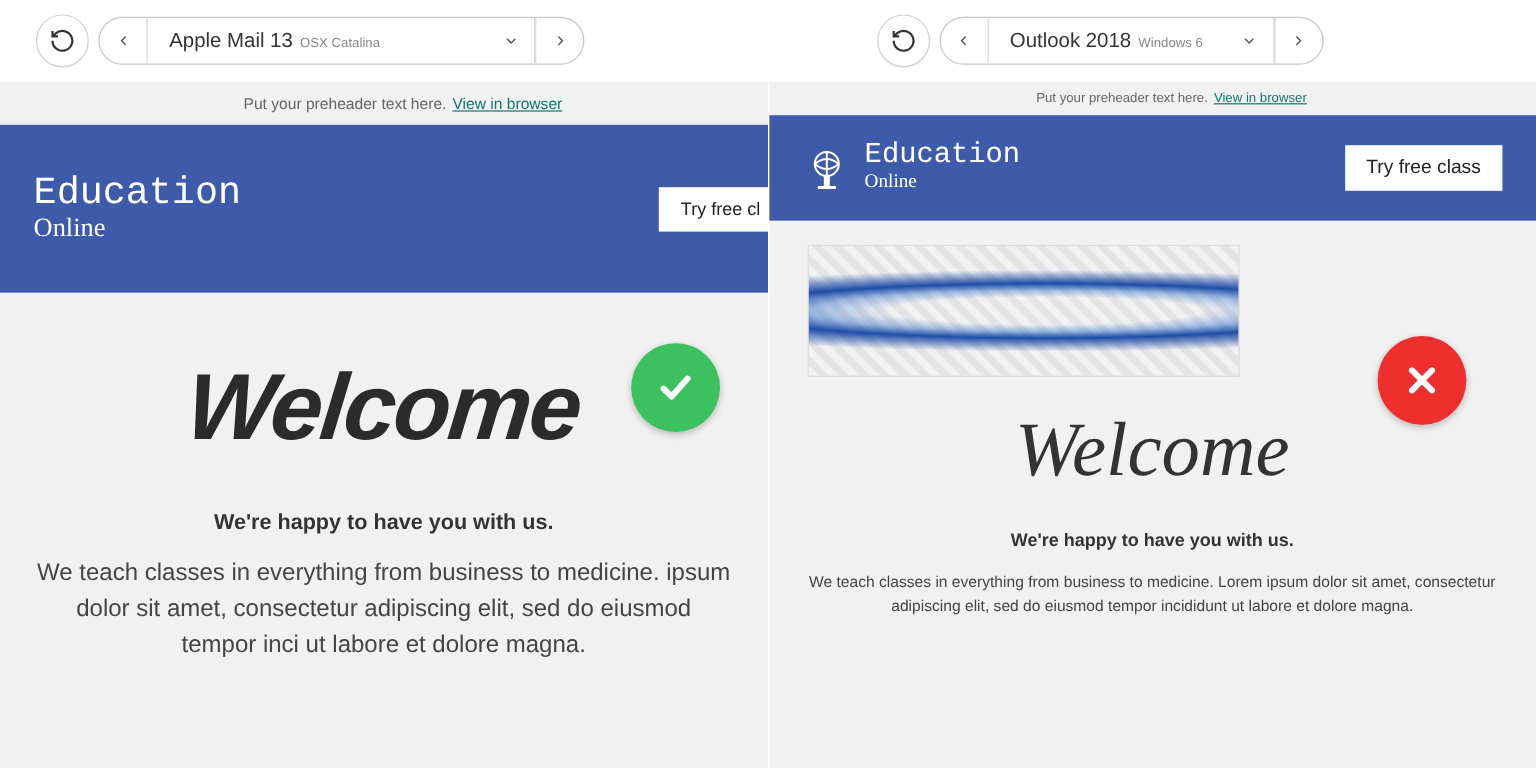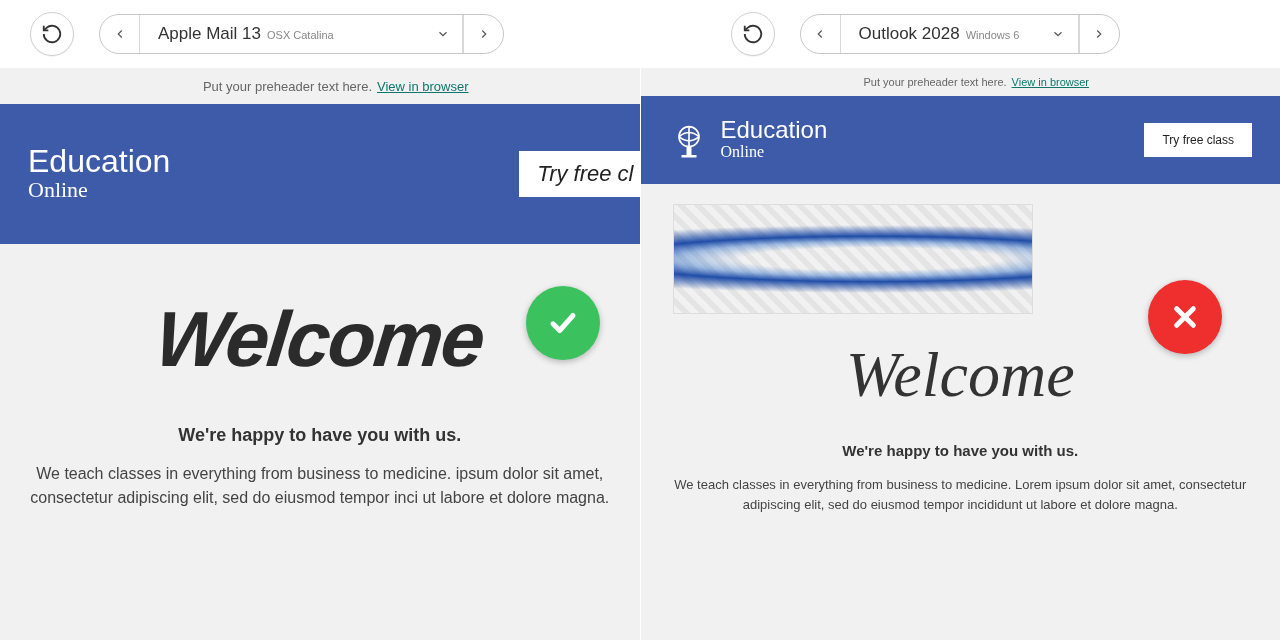--- a/index.html
+++ b/index.html
@@ -2,21 +2,21 @@
 <html><head>
 <meta charset="utf-8">
 <style>
   * { box-sizing: border-box; margin: 0; padding: 0; }
   html, body { width: 1280px; height: 640px; font-family: Arial, Helvetica, sans-serif; background: #fff; }
   .wrap { display: flex; width: 1280px; height: 640px; }
   .pane { flex: 1; position: relative; overflow: hidden; border-right: 1px solid #fff; }
   .pane:last-child { border-right: none; }
 
   
-  .toolbar { height: 68px; display: flex; align-items: center; padding: 0 30px; gap: 25px; background: #fff; }
+  .toolbar { height: 68px; display: flex; align-items: center; padding: 0 30px; gap: 8px; background: #fff; }
   .reload-btn { width: 44px; height: 44px; border-radius: 50%; border: 1px solid #d0d0d0; background: #fff; display: flex; align-items: center; justify-content: center; box-shadow: 0 1px 1px rgba(0,0,0,0.05); cursor: pointer; }
   .reload-btn svg { width: 22px; height: 22px; stroke: #333; fill: none; stroke-width: 2; }
 
   .selector { display: flex; align-items: center; height: 40px; border: 1px solid #c7c7c7; border-radius: 20px; overflow: hidden; background: #fff; }
   .selector .nav, .selector .caret { width: 40px; height: 100%; display: flex; align-items: center; justify-content: center; border-right: 1px solid #d8d8d8; cursor: pointer; color: #555;}
   .selector .nav:last-child, .selector .caret + .nav { border-right: none; }
   .selector .nav svg, .selector .caret svg { width: 14px; height: 14px; stroke: #555; fill: none; stroke-width: 2; }
   .selector .label { flex: 1; padding: 0 18px; display: flex; align-items: baseline; gap: 6px; white-space: nowrap; }
   .selector .client-name { font-size: 17px; color: #333; }
   .selector .client-os   { font-size: 11px; color: #888; }
@@ -29,40 +29,40 @@
   .preheader { height: 36px; background: #f1f1f1; display: flex; align-items: center; justify-content: center; font-size: 13px; color: #666; gap: 5px; padding-left: 32px;}
   .preheader a { color: #0f766e; text-decoration: underline; cursor: pointer; }
   .pane.right .preheader { font-size: 11px; height: 28px; }
 
   
   .band { background: #3e5ba9; color: #fff; padding: 18px 28px; display: flex; align-items: center; justify-content: space-between; }
   .pane.left  .band { height: 140px; }
   .pane.right .band { height: 88px; }
 
   .brand { display: flex; align-items: center; gap: 12px; }
-  .brand-text .t1 { font-family: Liberation Sans, sans-serif; font-size: 32px; line-height: 1; }
+  .brand-text .t1 { font-family: Liberation Mono, monospace; font-size: 32px; line-height: 1; }
   .brand-text .t2 { font-family: Georgia, 'Times New Roman', serif; font-size: 22px; line-height: 1.2; }
   .pane.right .brand-text .t1 { font-size: 24px; }
   .pane.right .brand-text .t2 { font-size: 16px; }
   .globe { width: 40px; height: 40px; }
   .globe svg { width: 100%; height: 100%; }
 
   .cta { background: #fff; color: #222; font-size: 18px; padding: 10px 18px; border: none; cursor: pointer; white-space: nowrap; }
-  .pane.left  .cta { font-size: 22px; margin-right: -40px; font-style: italic;} 
-  .pane.right .cta { font-size: 12px; margin-left: 24px; }
+  .pane.left  .cta { font-size: 15px; margin-right: -40px;} 
+  .pane.right .cta { font-size: 16px; margin-left: 24px; }
 
   
   .mailbody { background: #f1f1f1; padding: 20px 30px 60px; text-align: center; color: #333; height: 100%; }
   .pane.left .mailbody { padding-top: 50px; }
 
   .welcome-good { font-family: Arial, Helvetica, sans-serif; font-weight: 900; font-style: italic; font-size: 78px; letter-spacing: -2px; color: #2b2b2b; transform: skewX(-6deg); display: inline-block; margin-bottom: 40px;}
   .welcome-bad  { font-family: 'Comic Sans MS', 'Segoe Script', cursive; font-style: italic; font-size: 64px; color: #333; margin: 20px 0 30px; display: inline-block; }
 
   .tagline { font-weight: bold; font-size: 18px; margin-bottom: 16px; }
-  .para    { font-size: 16px; color: #444; line-height: 1.5; margin: 0 auto; max-width: 580px;}
+  .para    { font-size: 20px; color: #444; line-height: 1.5; margin: 0 auto; max-width: 580px;}
   .pane.right .tagline { font-size: 15px; }
   .pane.right .para { font-size: 13px; }
 
   
   .broken-img { width: 360px; height: 110px; background:
       repeating-linear-gradient(45deg, #f1f1f1 0 6px, #e4e4e4 6px 12px); position: relative; margin: 10px 0 4px 0; border: 1px solid #ddd; }
   .broken-img::after{
     content:""; position:absolute; inset:0;
     background: radial-gradient(ellipse 120% 35% at 55% 50%, rgba(30,100,200,0.0) 0%, rgba(30,100,200,0.0) 30%, rgba(30,100,200,0.4) 45%, rgba(10,60,160,0.9) 60%, rgba(10,60,160,0) 90%);
   }
@@ -148,21 +148,21 @@
             <polyline points="3 3 3 8 8 8"></polyline>
           </svg>
       </button>
       <div class="selector">
         <div class="nav">
           <svg viewBox="0 0 24 24">
               <polyline points="15 18 9 12 15 6"></polyline>
             </svg>
         </div>
         <div class="label">
-          <span class="client-name">Outlook 2028</span>
+          <span class="client-name">Outlook 2018</span>
           <span class="client-os">Windows 6</span>
         </div>
         <div class="caret">
           <svg viewBox="0 0 24 24">
               <polyline points="6 9 12 15 18 9"></polyline>
             </svg>
         </div>
         <div class="nav" style="border-left:1px solid #d8d8d8; border-right:none;">
           <svg viewBox="0 0 24 24">
               <polyline points="9 18 15 12 9 6"></polyline>

